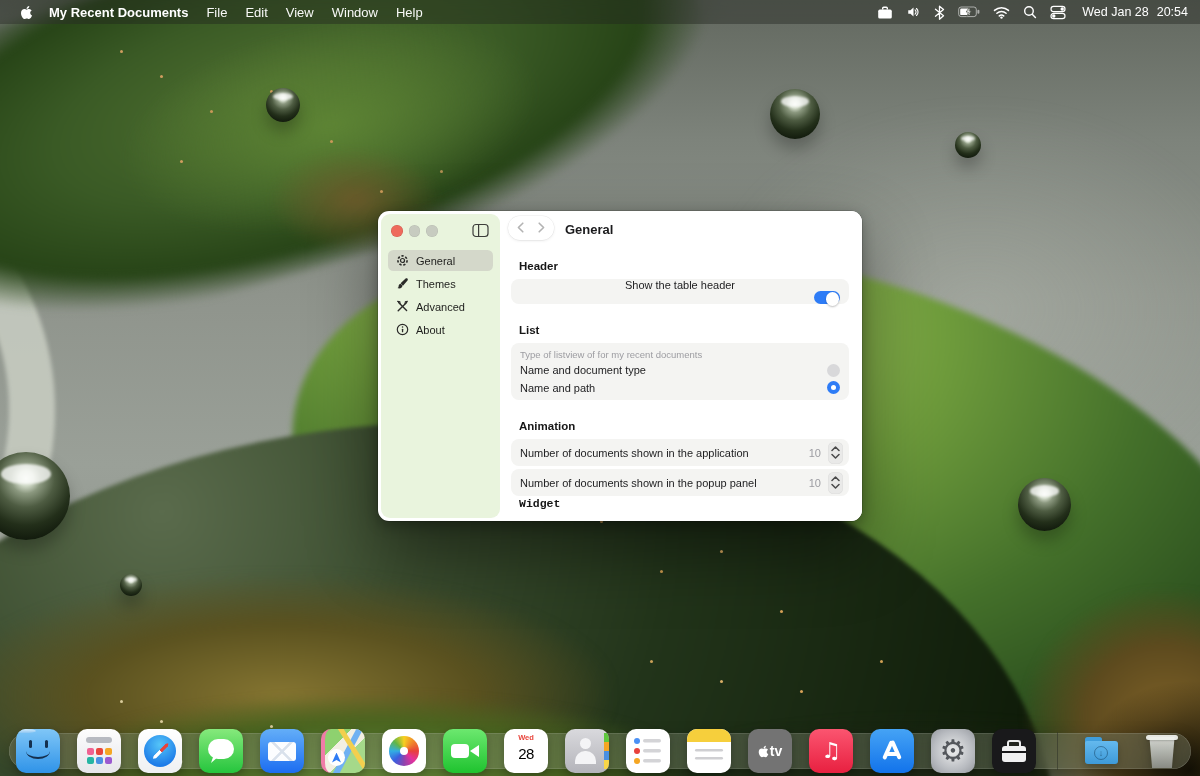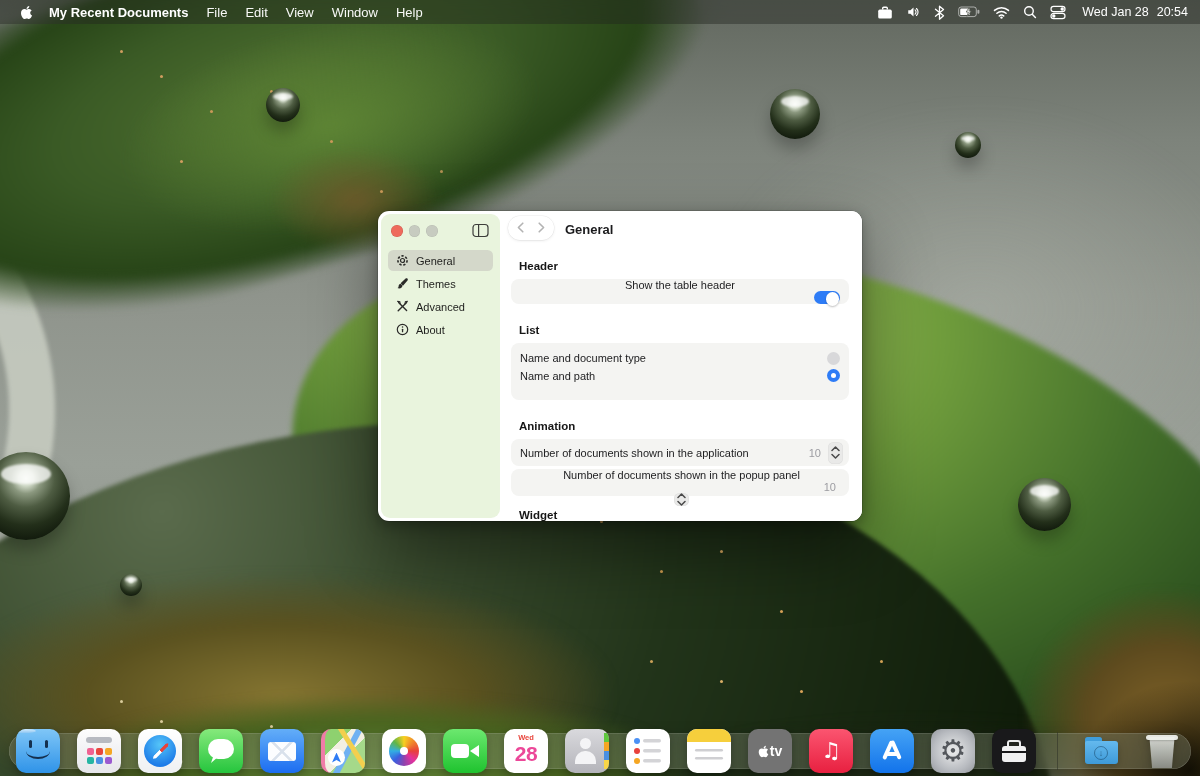--- a/index.html
+++ b/index.html
@@ -95,26 +95,26 @@
   .toggle{margin-left:auto;width:26px;height:15.5px;border-radius:8px;background:#2e7cf6;position:relative;}
   .toggle .knob{position:absolute;right:1px;top:1px;width:13.5px;height:13.5px;border-radius:50%;background:#fff;
     box-shadow:0 1px 2px rgba(0,0,0,.25);}
   .c2{top:132px;height:57px;padding:6px 9px 0 9px;}
   .c2-desc{font-size:9.5px;color:#9c9ca1;line-height:12px;}
   .opt{display:flex;align-items:center;height:16.5px;margin-top:1px;}
   .radio{margin-left:auto;width:13px;height:13px;border-radius:50%;position:relative;}
   .radio.on{background:#2e7cf6;}
   .radio.on::after{content:"";position:absolute;left:4px;top:4px;width:5px;height:5px;border-radius:50%;background:#fff;}
   .radio.off{background:#d8d8da;}
-  .c3a{top:228px;}.c3b{top:258px;flex-direction:column;}
+  .c3a{top:228px;}.c3b{top:258px;}
   .c3a,.c3b{height:27px;display:flex;align-items:center;padding:0 6px 0 9px;}
   .val{margin-left:auto;font-size:11px;color:#9c9ca1;margin-right:7px;}
   .stepper{width:15px;height:22px;border-radius:5.5px;background:#e9e9e8;display:flex;flex-direction:column;
     align-items:center;justify-content:center;gap:1px;box-shadow:inset 0 0 0 .5px rgba(0,0,0,.05);}
-  .h1{top:49px;}.h2{top:113px;}.h3{top:209px;}.h4{top:298px;}
+  .h1{top:49px;}.h2{top:113px;}.h3{top:209px;}.h4{top:286px;font-family:Liberation Mono, monospace;}
 
   
   .dock{position:absolute;left:50%;transform:translateX(-50%);bottom:7px;height:36px;border-radius:23px;
     background:rgba(128,138,116,.38);backdrop-filter:blur(22px);-webkit-backdrop-filter:blur(22px);
     box-shadow:inset 0 0 0 .5px rgba(255,255,255,.22),0 6px 18px rgba(0,0,0,.22);
     display:flex;align-items:center;gap:17px;padding:0 7px;}
   .dk{position:relative;width:44px;height:44px;border-radius:10px;flex:0 0 auto;
     filter:drop-shadow(0 3px 4px rgba(0,0,0,.25));}
   .dk-run::before{content:"";position:absolute;left:50%;bottom:-5px;width:4px;height:4px;margin-left:-2px;
     border-radius:50%;background:#23251f;}
@@ -164,21 +164,21 @@
     filter:blur(.6px);}
   .dk-photos::after{content:"";position:absolute;left:18px;top:18px;width:8px;height:8px;border-radius:50%;background:#fff;}
 
   .dk-facetime{background:linear-gradient(180deg,#6ce86f,#1fc32f);}
   .dk-facetime::before{content:"";position:absolute;left:8px;top:15px;width:18px;height:14px;border-radius:4px;background:#fff;}
   .dk-facetime::after{content:"";position:absolute;right:8px;top:16px;width:9px;height:12px;background:#fff;
     clip-path:polygon(0 50%,100% 0,100% 100%);}
 
   .dk-calendar{background:#fff;display:flex;flex-direction:column;align-items:center;}
   .cal-wd{margin-top:5px;font-size:7.5px;font-weight:700;color:#e8453c;line-height:8px;}
-  .cal-day{font-size:21px;font-weight:700;color:#ec4899;line-height:24px;letter-spacing:-.5px;}
+  .cal-day{font-size:15px;font-weight:400;color:#000000;line-height:24px;letter-spacing:-.5px;}
 
   .dk-contacts{background:linear-gradient(180deg,#d9d9dd,#b4b4ba);overflow:hidden;}
   .dk-contacts::before{content:"";position:absolute;left:15px;top:9px;width:11px;height:11px;border-radius:50%;background:#f4f4f6;}
   .dk-contacts::after{content:"";position:absolute;left:10px;top:22px;width:21px;height:13px;border-radius:10px 10px 0 0;background:#f4f4f6;}
   .contacts-tabs{position:absolute;right:0;top:4px;width:5px;height:9px;background:#5fc93e;
     box-shadow:0 9px #f5a623,0 18px #4a90e2,0 27px #f8d648;}
 
   .dk-tv{background:#737373;display:flex;align-items:center;justify-content:center;gap:1px;}
   .tv-label{color:#fff;font-size:14px;font-weight:700;letter-spacing:0;}
 
@@ -383,20 +383,21 @@
       <div class="sec-h h1">Header</div>
       <div class="card c1">
         <span class="row-label">Show the table header</span>
         <span class="toggle">
             <span class="knob"></span>
           </span>
       </div>
 
       <div class="sec-h h2">List</div>
       <div class="card c2">
+        <div class="c2-desc">Type of listview of for my recent documents</div>
         <div class="opt">
           <span class="row-label">Name and document type</span>
           <span class="radio off"></span>
         </div>
         <div class="opt">
           <span class="row-label">Name and path</span>
           <span class="radio on"></span>
         </div>
       </div>
 

